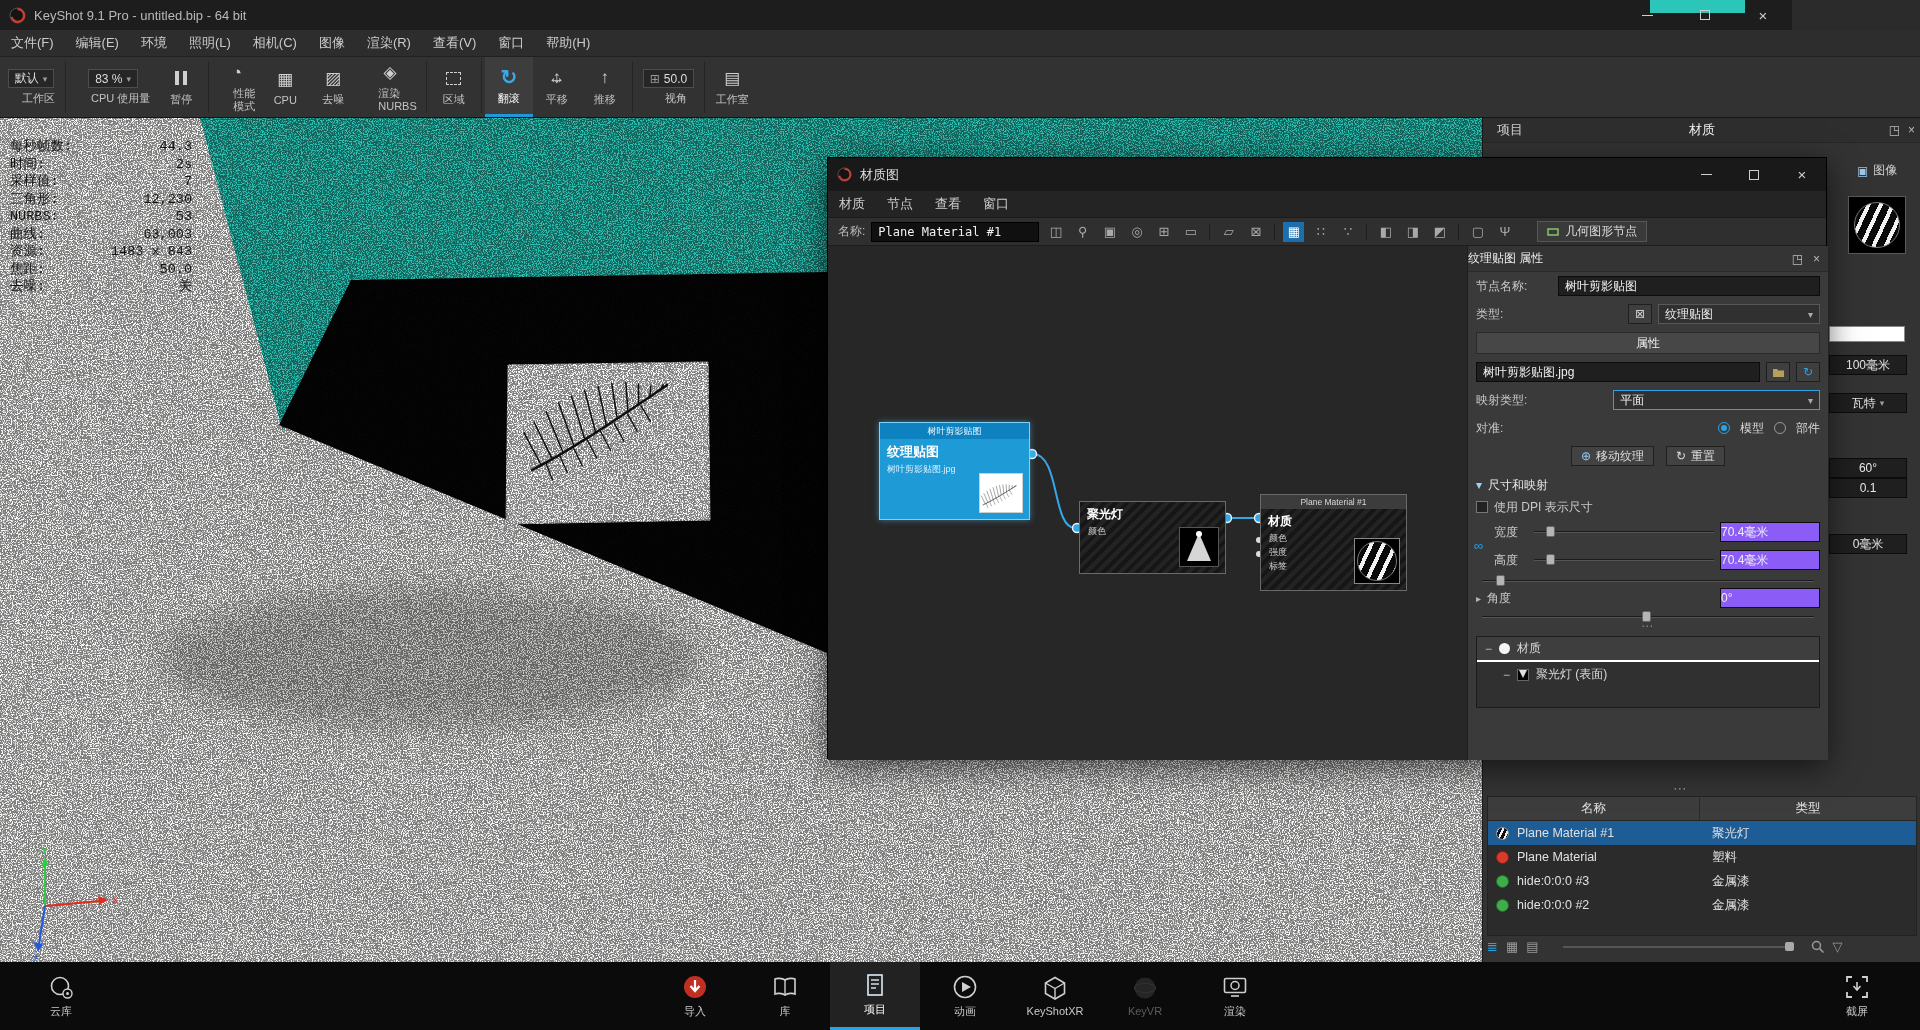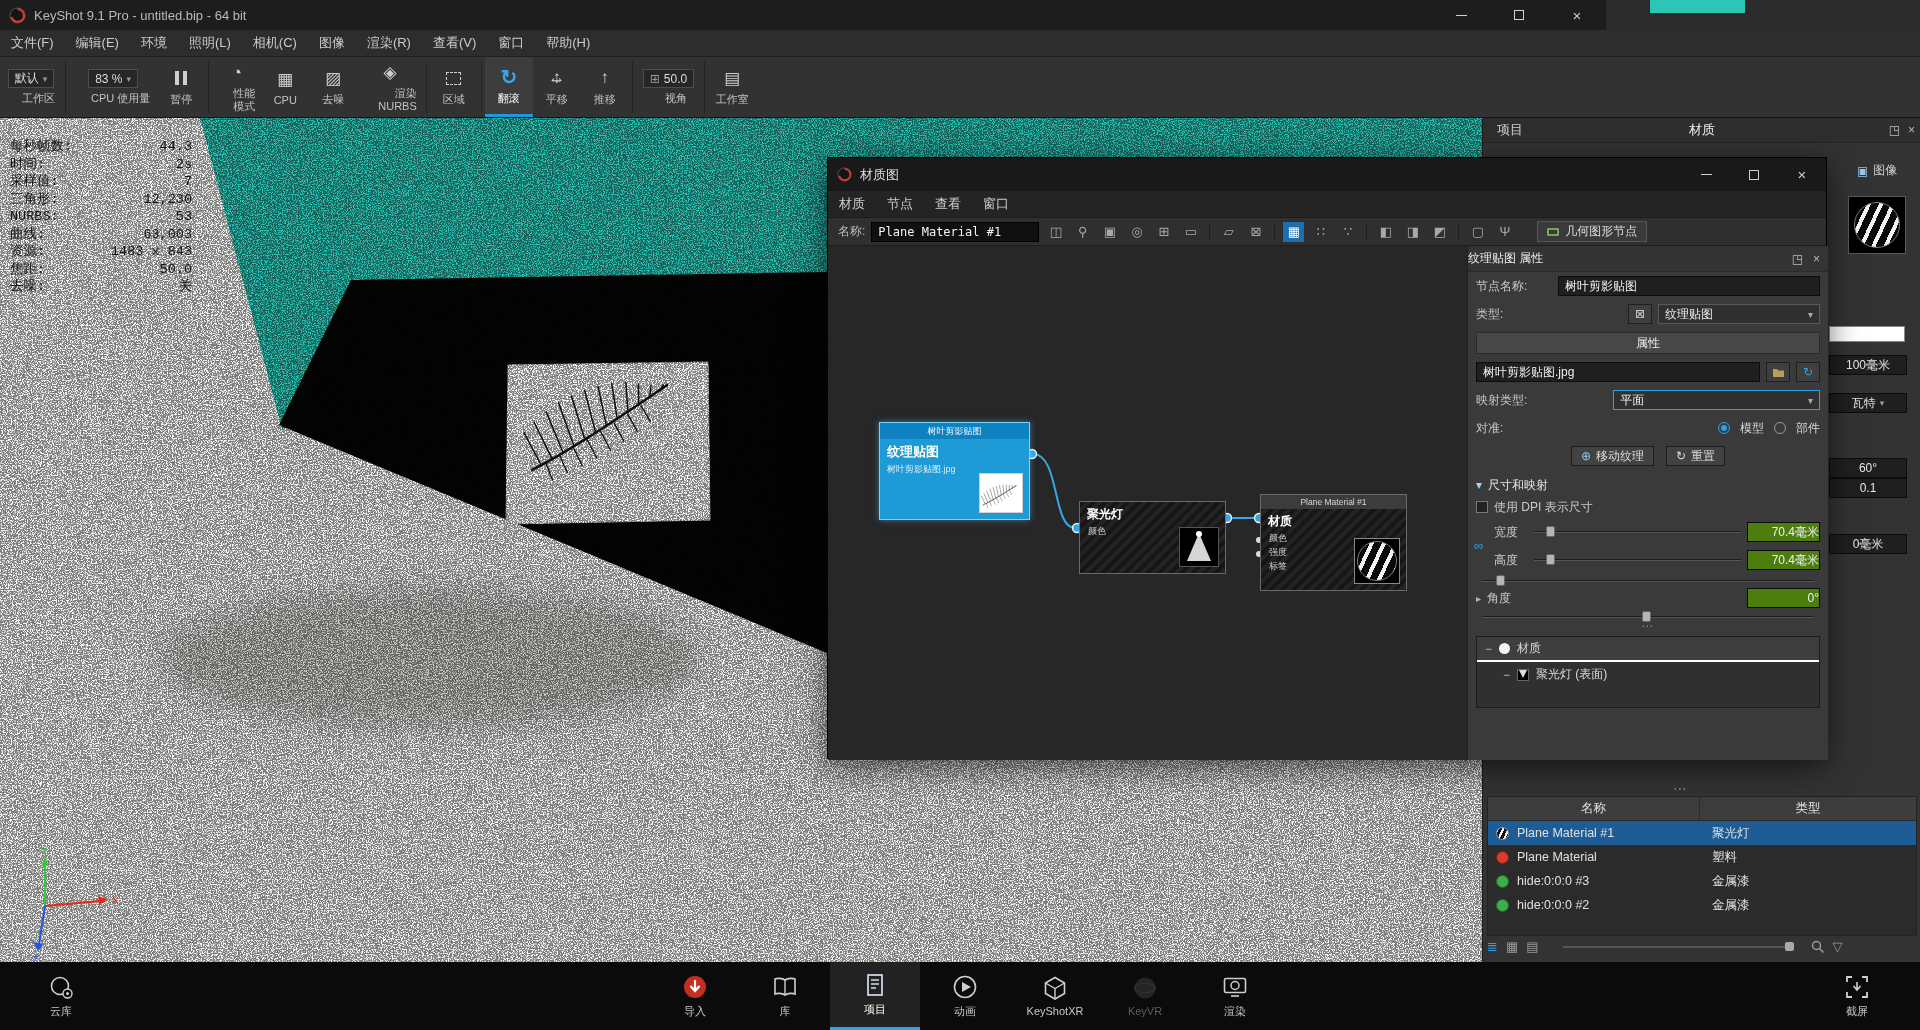--- a/index.html
+++ b/index.html
@@ -2,38 +2,38 @@
 <html><head>
 <meta charset="utf-8">
 <style>
   * { margin:0; padding:0; box-sizing:border-box; }
   html,body { background:#000; }
   body { font-family:"Liberation Sans","DejaVu Sans",sans-serif; }
   #root { position:relative; width:1920px; height:1030px; overflow:hidden; background:#2b2b2b; }
   .abs { position:absolute; }
 
   
-  .titlebar { position:absolute; left:0; top:0; width:1606px; height:30px; background:#1d1d1d; display:flex; align-items:center; color:#b9b9b9; font-size:13px; z-index:40; }
+  .titlebar { position:absolute; left:0; top:0; width:1792px; height:30px; background:#1d1d1d; display:flex; align-items:center; color:#b9b9b9; font-size:13px; z-index:40; }
   .app-logo { width:17px; height:17px; margin:0 8px 0 9px; }
   .win-controls { position:absolute; right:0; top:0; height:30px; display:flex; }
   .wbtn { width:58px; height:30px; display:flex; align-items:center; justify-content:center; color:#cfcfcf; }
   .ic-min { display:inline-block; width:11px; border-bottom:1px solid #cfcfcf; }
   .ic-max { display:inline-block; width:10px; height:10px; border:1px solid #cfcfcf; }
   .glyph-close { font-size:15px; line-height:1; }
   .teal-fragment { position:absolute; left:1650px; top:0; width:95px; height:13px; background:#2cc6b8; }
 
   
   .menubar { position:absolute; left:0; top:30px; width:1920px; height:27px; background:#2d2d2d; display:flex; align-items:center; color:#cccccc; font-size:13px; z-index:40; border-bottom:1px solid #202020; }
   .menu-item { padding:0 11px; height:27px; display:flex; align-items:center; }
 
   
   .toolbar { position:absolute; left:0; top:57px; width:1920px; height:61px; background:#323232; border-bottom:1px solid #151515; display:flex; align-items:stretch; z-index:40; }
   .tgroup { display:flex; flex-direction:column; align-items:center; justify-content:center; padding:0 7px; gap:4px; }
   .tdrop { display:flex; align-items:center; gap:4px; background:#262626; border:1px solid #4d4d4d; color:#ddd; font-size:12px; height:19px; padding:0 6px; }
-  .tlabel { color:#c2c2c2; font-size:11px; text-align:right; line-height:1.15; white-space:pre-line;margin-left:15px; }
+  .tlabel { color:#c2c2c2; font-size:11px; text-align:left; line-height:1.15; white-space:pre-line;margin-left:15px; }
   .tbtn { display:flex; flex-direction:column; align-items:center; justify-content:center; gap:3px; min-width:48px; padding:0 6px; color:#c2c2c2; font-size:11px; background:transparent; border:none; }
   .tbtn .ticon { height:22px; display:flex; align-items:center; justify-content:center; font-size:17px; color:#cfcfcf; }
   .tbtn.active { background:#3d3d3d; border-bottom:3px solid #2196d9; }
   .tbtn.active .ticon { color:#39a7e8; font-weight:bold; font-size:20px; }
   .tsep { width:1px; background:#242424; margin:4px 3px; }
   .pause-bars i { display:inline-block; width:4px; height:14px; background:#cfcfcf; margin:0 2px; }
   .dashed-sq { width:15px; height:13px; border:1px dashed #cfcfcf; }
   .fov-box { display:flex; align-items:center; gap:4px; background:#262626; border:1px solid #4d4d4d; color:#ddd; font-size:12px; height:19px; padding:0 6px; }
 
   
@@ -118,21 +118,21 @@
   .pr-tab { height:22px; margin:4px 8px; background:#474747; border:1px solid #2a2a2a; display:flex; align-items:center; justify-content:center; color:#f0f0f0; }
   .icon-btn { width:24px; height:20px; background:#3f3f3f; border:1px solid #1f1f1f; display:flex; align-items:center; justify-content:center; color:#cfcfcf; }
   .radio { width:12px; height:12px; border-radius:50%; border:1px solid #9a9a9a; display:inline-flex; align-items:center; justify-content:center; }
   .radio.sel { border-color:#2aa3e8; }
   .radio.sel i { width:6px; height:6px; border-radius:50%; background:#2aa3e8; }
   .pr-btn { height:20px; background:#424242; border:1px solid #1f1f1f; color:#ddd; font-size:12px; display:flex; align-items:center; gap:5px; padding:0 9px; }
   .pr-section { display:flex; align-items:center; gap:6px; height:22px; padding:0 8px; color:#e8e8e8; margin-top:4px; }
   .checkbox { width:12px; height:12px; border:1px solid #777; background:#222; display:inline-block; }
   .slider { position:relative; flex:1; height:2px; background:#1c1c1c; border-bottom:1px solid #555; }
   .slider .handle { position:absolute; top:-5px; width:9px; height:11px; background:#b5b5b5; border:1px solid #666; border-radius:2px; }
-  .val-box { width:73px; height:20px; background:#4d7c0f; border:1px solid #0c0c0c; color:#f0f0f0; display:flex; align-items:center; justify-content:flex-end; }
+  .val-box { width:100px; height:20px; background:#8b5cf6; border:1px solid #0c0c0c; color:#f0f0f0; display:flex; align-items:center; justify-content:flex-start; }
   .wide-slider { position:relative; height:2px; background:#1c1c1c; border-bottom:1px solid #555; margin:6px 14px 2px 14px; }
   .dots-line { text-align:center; color:#8a8a8a; letter-spacing:2px; height:14px; line-height:12px; }
   .pr-tree { margin:2px 8px; height:72px; background:#303030; border:1px solid #1c1c1c; }
   .tree-row1 { display:flex; align-items:center; gap:7px; height:25px; padding-left:8px; background:#3e3e3e; border-bottom:2px solid #fff; }
   .tree-row2 { display:flex; align-items:center; gap:7px; height:25px; padding-left:26px; }
   .tree-circle { width:11px; height:11px; border-radius:50%; background:#f4f4f4; }
   .tree-spot-icon { width:12px; height:12px; background:#000; border:1px solid #666; display:flex; align-items:flex-start; justify-content:center; overflow:hidden; }
   .tree-spot-icon i { width:0; height:0; border-left:4px solid transparent; border-right:4px solid transparent; border-top:8px solid #ddd; }
   .chain-icon { position:absolute; color:#2aa3e8; font-size:13px; }
 

